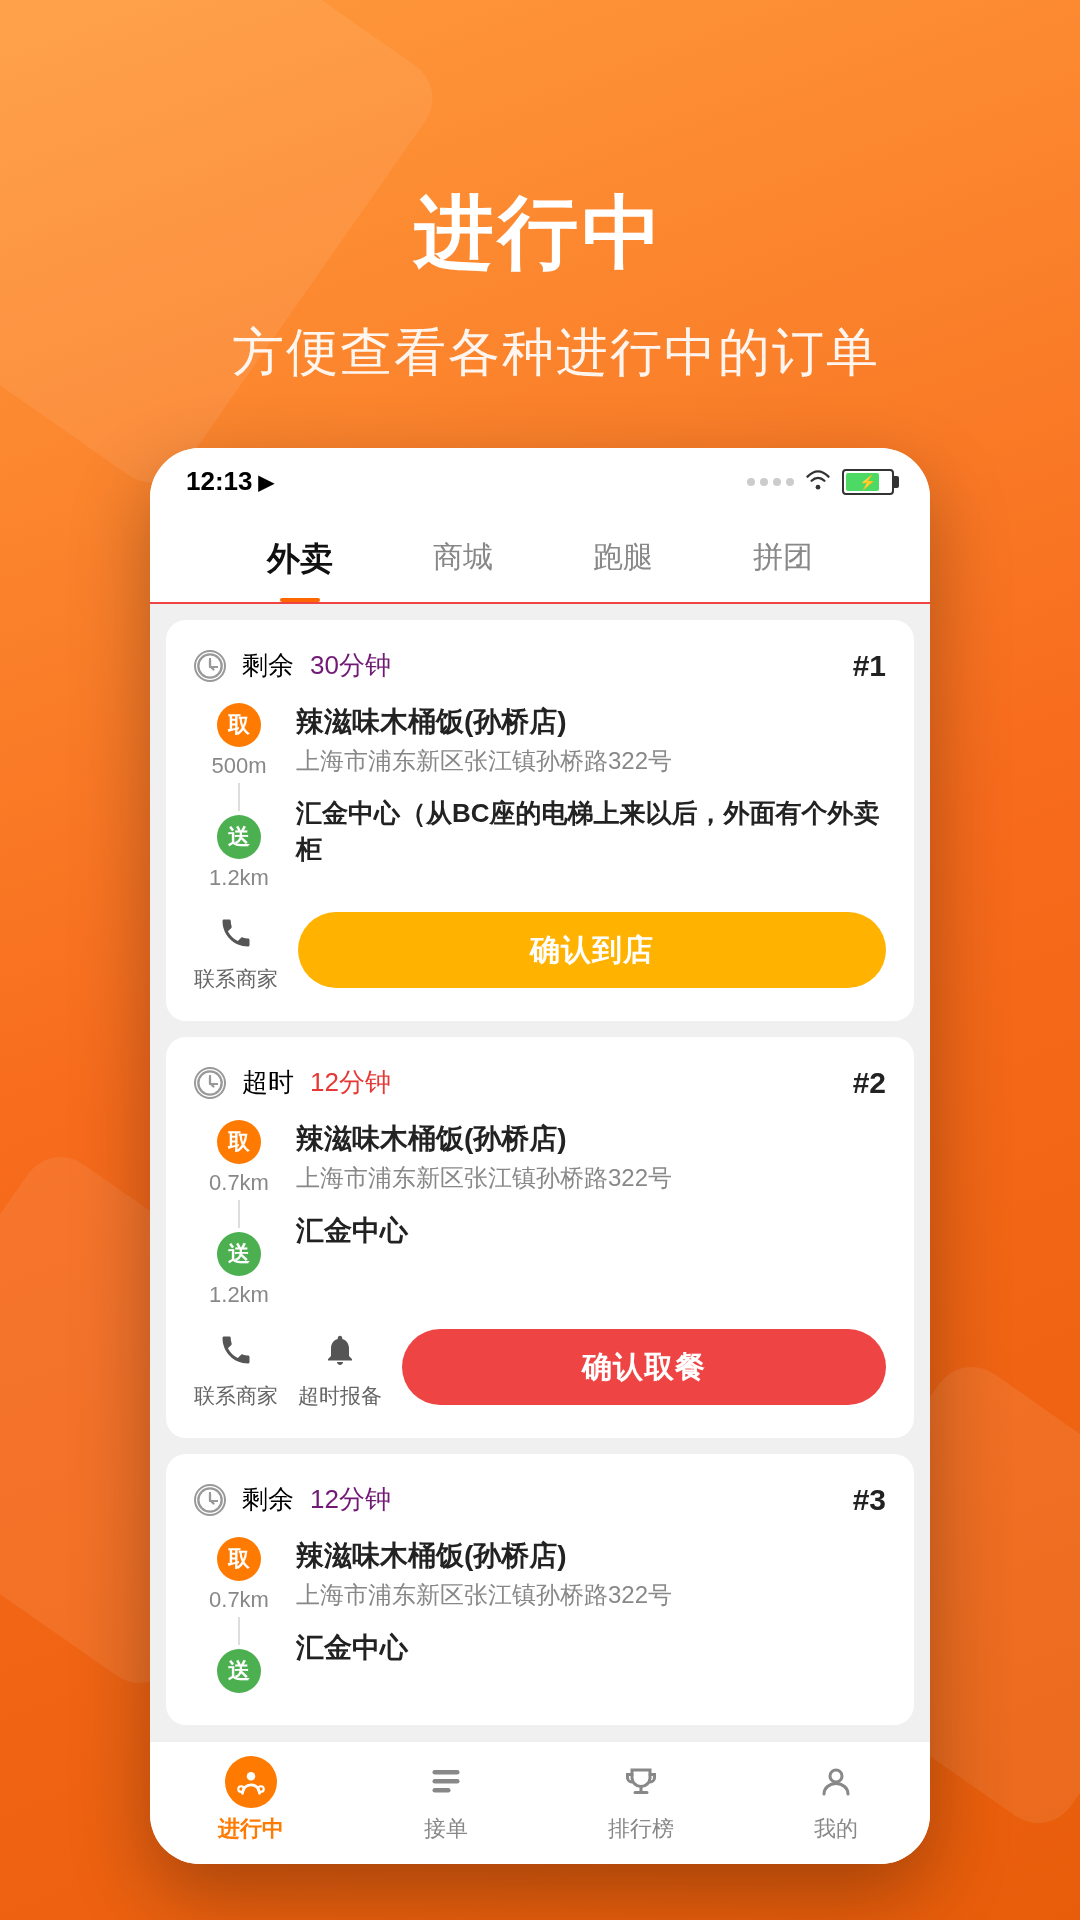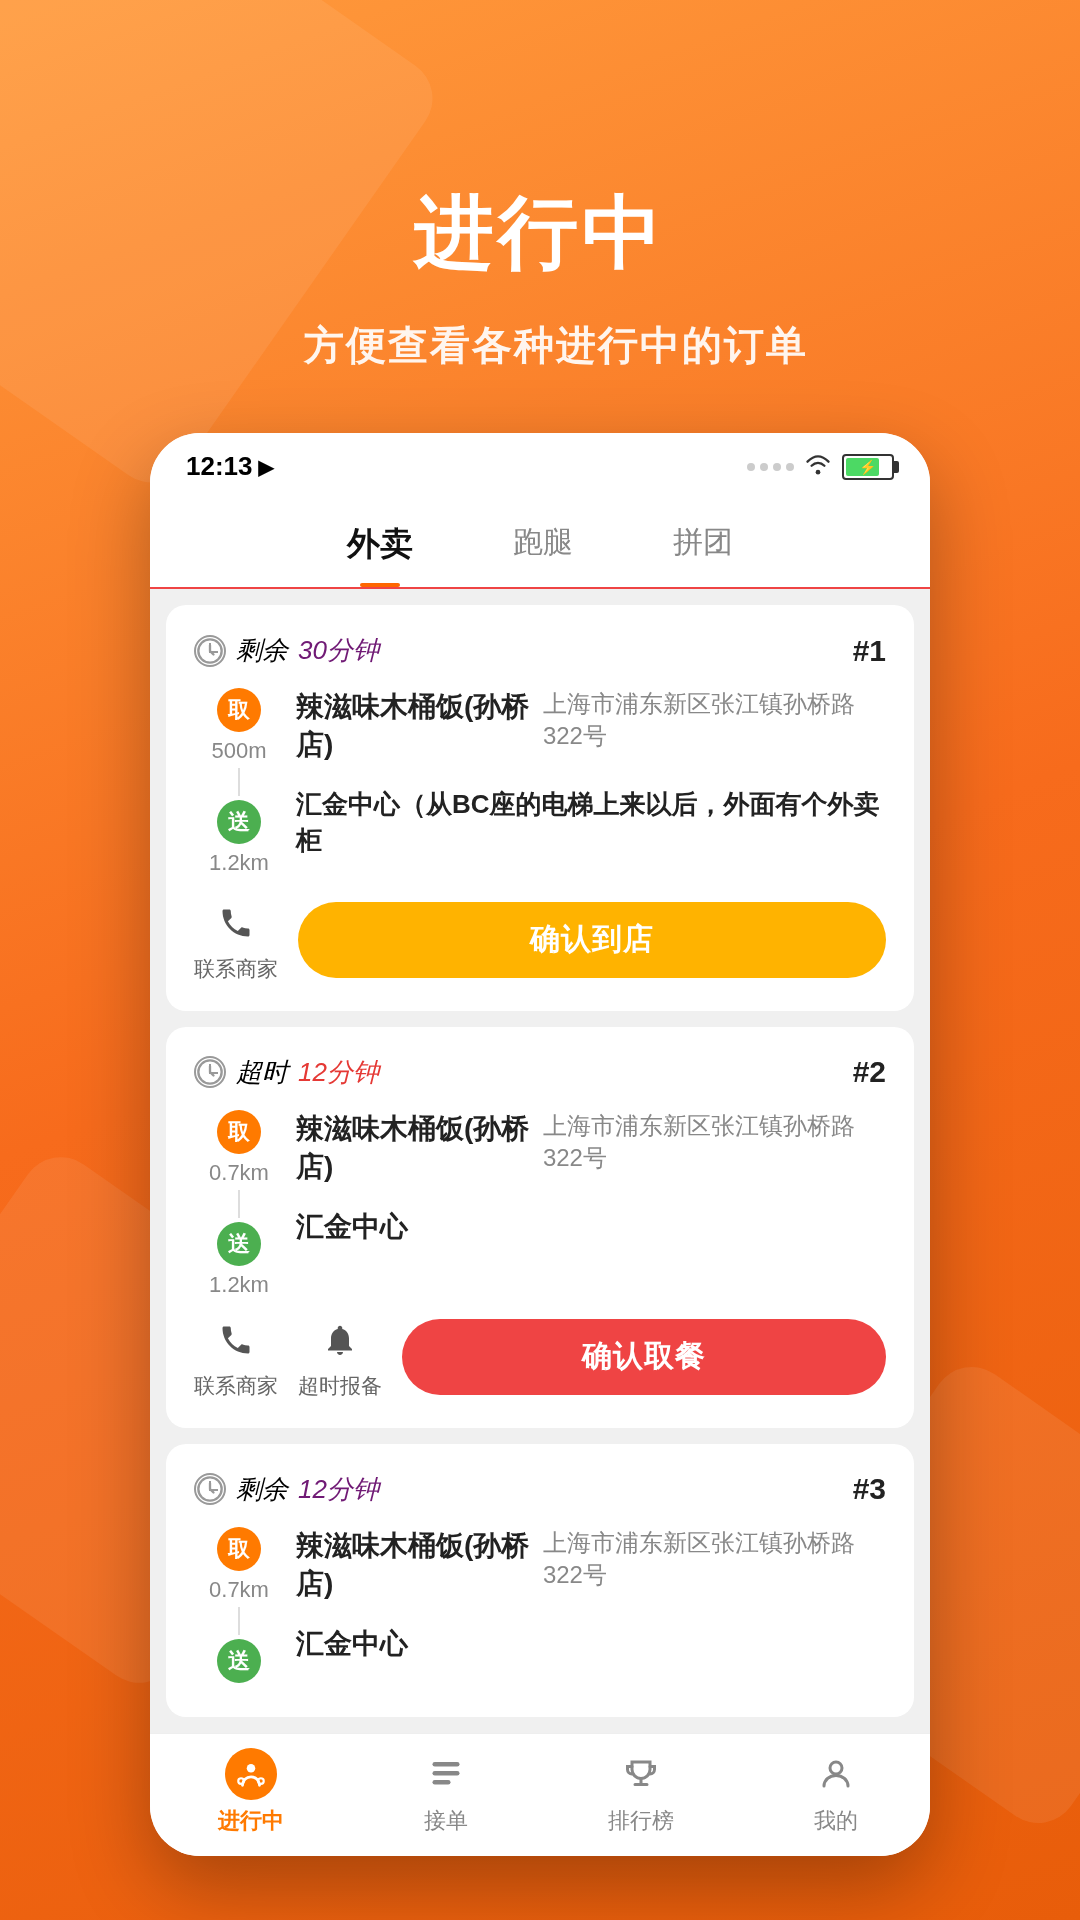--- a/index.html
+++ b/index.html
@@ -43,23 +43,23 @@
       z-index: 2;
     }
     .header-title {
       font-size: 80px;
       font-weight: 700;
       color: #fff;
       letter-spacing: 4px;
       margin-bottom: 30px;
     }
     .header-subtitle {
-      font-size: 40px;
+      font-size: 52px;
       color: rgba(255,255,255,0.92);
-      font-weight: 700;
+      font-weight: 400;
       letter-spacing: 2px;
       margin-left: 32px;
     }
 
     
     .phone-container {
       position: relative;
       z-index: 2;
       display: flex;
       justify-content: center;
@@ -188,23 +188,22 @@
     
     .order-header {
       display: flex;
       align-items: center;
       justify-content: space-between;
       margin-bottom: 20px;
     }
     .order-time {
       display: flex;
       align-items: center;
-      gap: 10px;
+      gap: 16px;
       font-size: 26px;
-      font-style: italic;
     }
     .time-icon {
       width: 32px; height: 32px;
       border: 2.5px solid #999;
       border-radius: 50%;
       position: relative;
       display: inline-flex;
       align-items: center;
       justify-content: center;
     }
@@ -347,21 +346,21 @@
       flex-direction: column;
       align-items: center;
       width: 90px;
       flex-shrink: 0;
     }
     .route-right {
       flex: 1;
     }
     .route-stop-row {
       display: flex;
-      flex-direction: row;
+      flex-direction: column;
       margin-bottom: 18px;
     }
     .connector-line {
       width: 2px;
       height: 28px;
       background: #ddd;
       margin: 4px auto;
     }
   </style>
 </head>
@@ -400,20 +399,21 @@
         </span>
         <div class="battery-icon">
           <div class="battery-fill"></div>
           <span class="battery-bolt" style="font-size:14px;color:#fff;position:absolute;left:50%;top:50%;transform:translate(-50%,-50%);">⚡</span>
         </div>
       </div>
     </div>
 
     <div class="nav-tabs">
       <div class="nav-tab active">外卖</div>
+      <div class="nav-tab">商城</div>
       <div class="nav-tab">跑腿</div>
       <div class="nav-tab">拼团</div>
     </div>
 
     <div class="orders-list">
 
       <div class="order-card">
         <div class="order-header">
           <div class="order-time">
             <div class="time-icon">

